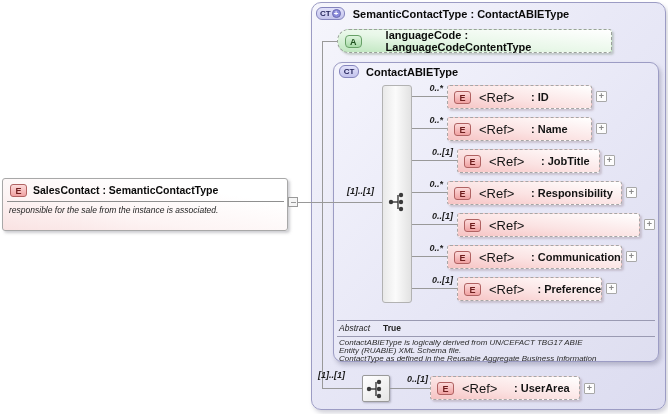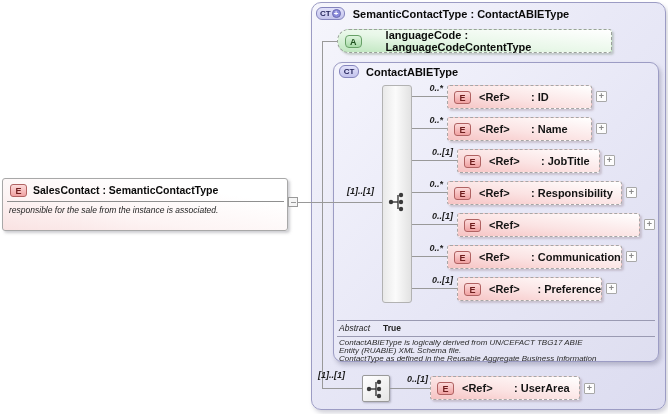--- a/index.html
+++ b/index.html
@@ -70,21 +70,21 @@
     background:linear-gradient(to top right,#f6c3c3 0%, #fbe3e3 45%, #ffffff 100%);
     border:1px dashed #a6a6a6; border-radius:3px;
     box-shadow:2px 2px 2px rgba(150,130,140,.35);
     display:flex; align-items:center; padding-left:6px;
   }
   .e-icon {
     width:17px; height:13px; border-radius:3px; flex:0 0 auto;
     background:linear-gradient(#fcdada,#f0a2a2); border:1px solid #b06262;
     color:#6e1d1d; font-size:9px; font-weight:bold; text-align:center; line-height:12px;
   }
-  .ref { margin-left:8px; width:52px; font-size:11px; font-weight:bold; color:#141414; }
+  .ref { margin-left:8px; width:52px; font-size:13px; font-weight:normal; color:#141414; }
   .ename { font-size:11px; font-weight:bold; color:#141414; white-space:nowrap;text-align:right; }
   .card { position:absolute; font-size:9px; font-style:italic; font-weight:bold; color:#1a1a1a; text-align:right; }
   .plusbtn {
     position:absolute; width:11px; height:11px;
     background:#fdfdfd; border:1px solid #a8a8a8; border-radius:1px;
     color:#8a8a8a; font-size:9px; line-height:9px; text-align:center; font-weight:bold;
   }
   .gcard { position:absolute; font-size:9px; font-style:italic; font-weight:bold; color:#1a1a1a; }
 
   

